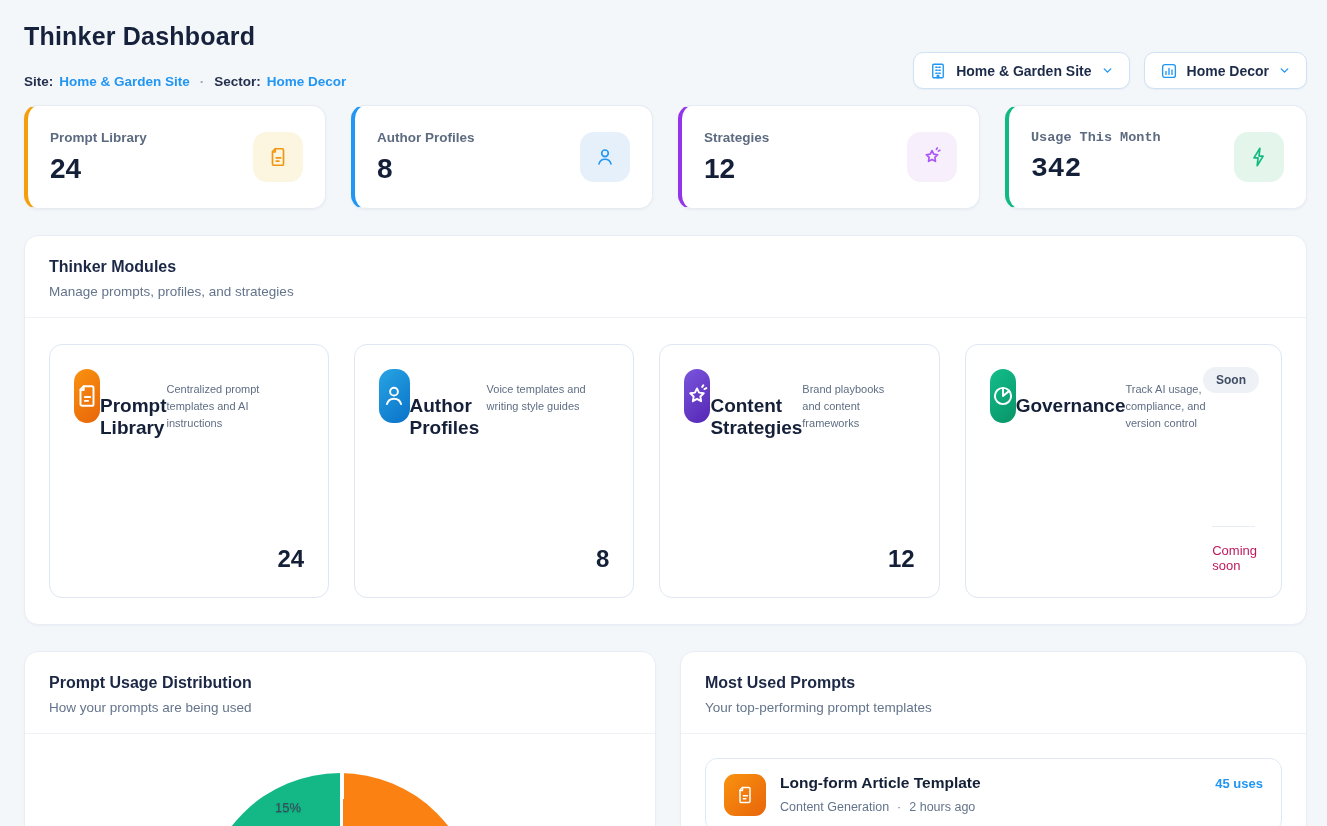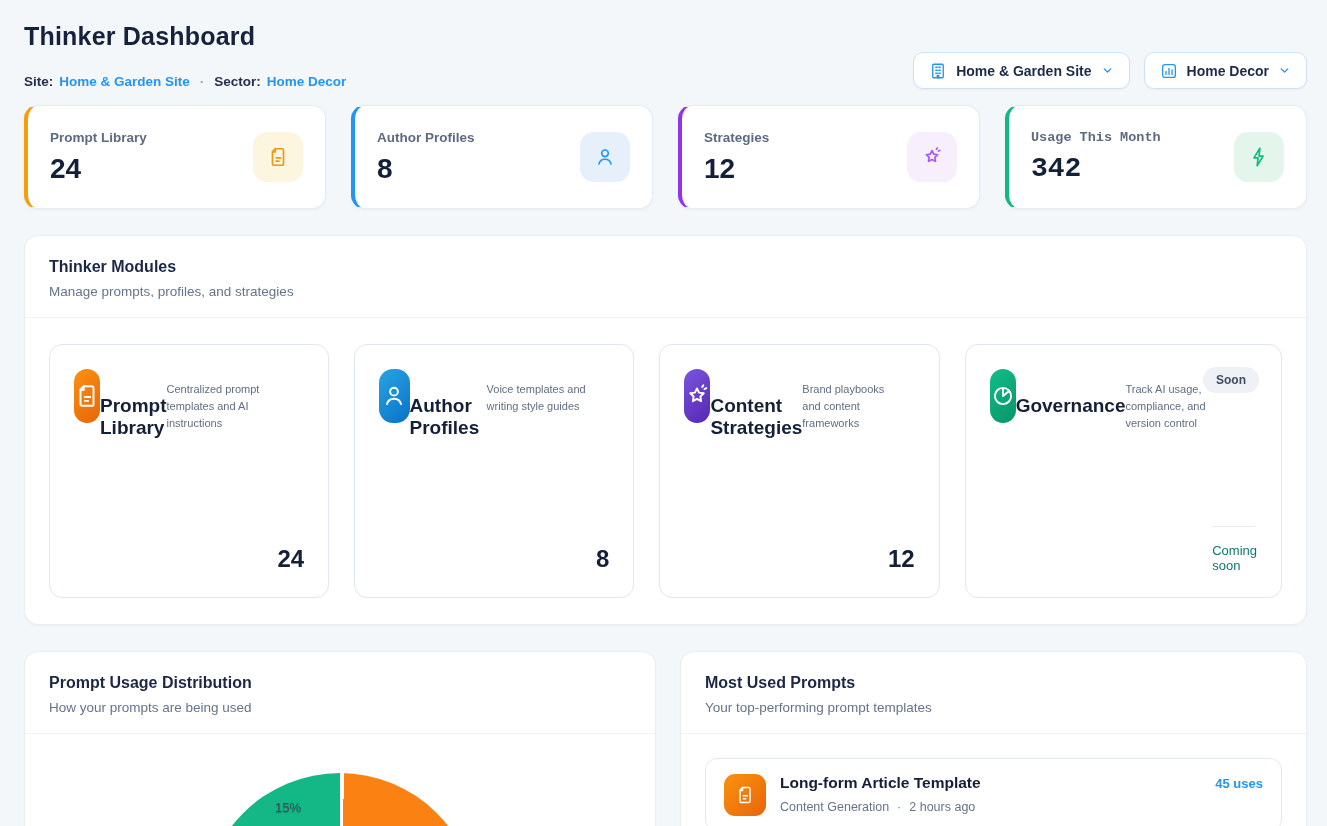--- a/index.html
+++ b/index.html
@@ -67,21 +67,21 @@
   .tile svg { width:26px; height:26px; }
   .tile-orange { background:linear-gradient(135deg,#f9920f,#e8650a); }
   .tile-blue   { background:linear-gradient(135deg,#27a4e4,#0a72c8); }
   .tile-purple { background:linear-gradient(135deg,#7a55dd,#5527b4); }
   .tile-green  { background:linear-gradient(135deg,#14bd8b,#089467); }
   .module-title { margin-top:26px; font-size:19px; font-weight:800; color:#141f38; }
   .module-desc { margin-top:12px; font-size:11px; color:#5f6e84; line-height:1.55; max-width:240px; }
   .module-count { margin-top:auto; font-size:24px; font-weight:800; color:#141f38; }
   .module-footer { margin-top:auto; }
   .module-footer .fdiv { height:1px; background:#e7edf4; margin-bottom:16px; width:96%; }
-  .module-footer .ftext { font-size:13px; color:#0f766e; }
+  .module-footer .ftext { font-size:13px; color:#be185d; }
   .soon-badge {
     position:absolute; top:22px; right:22px; background:#eef2f7; color:#3f4c63;
     font-size:12px; font-weight:700; padding:6px 13px; border-radius:999px;
   }
 
   
   .bottom-grid { display:grid; grid-template-columns:632px 1fr; gap:24px; margin-top:26px; }
   .bottom-card { background:#fff; border:1px solid #e8eef5; border-radius:14px; box-shadow:0 1px 2px rgba(15,40,80,.04); height:420px; overflow:hidden; }
 
   .chart-area { position:relative; height:320px; }

